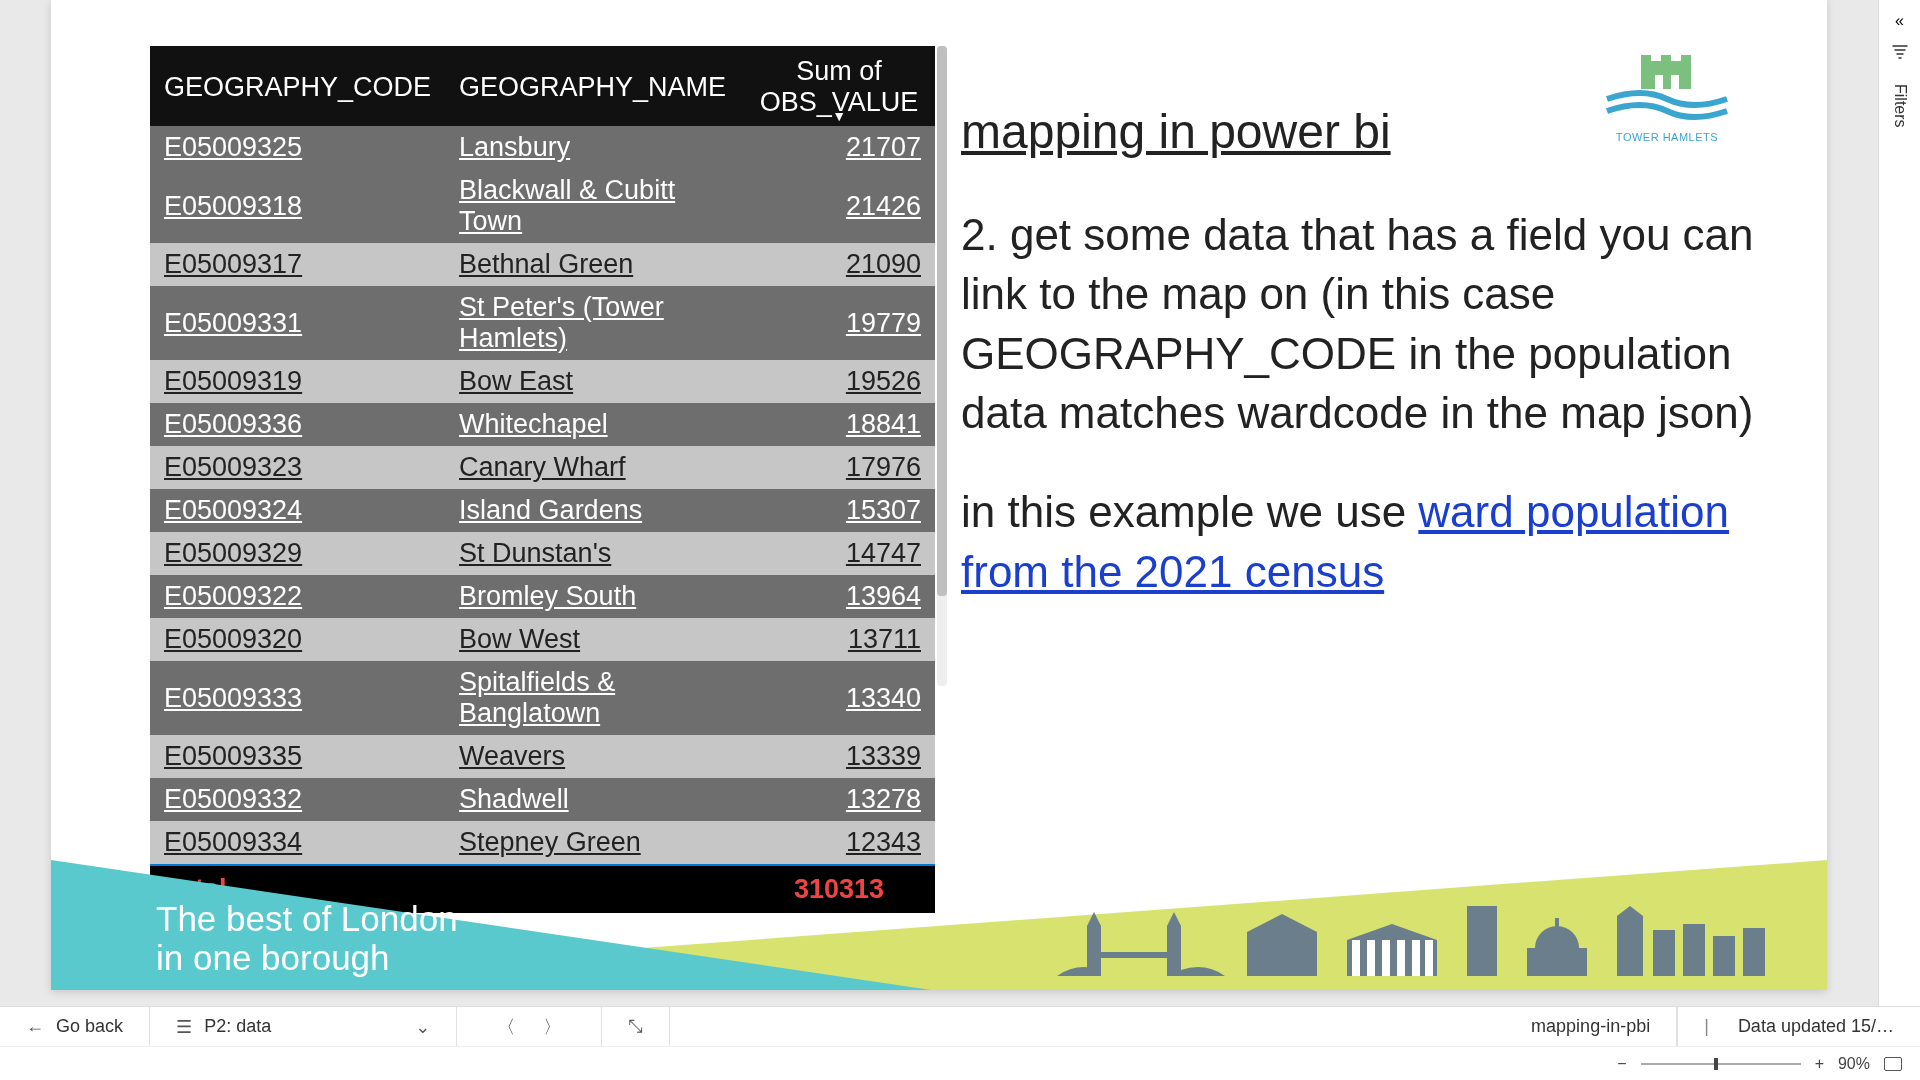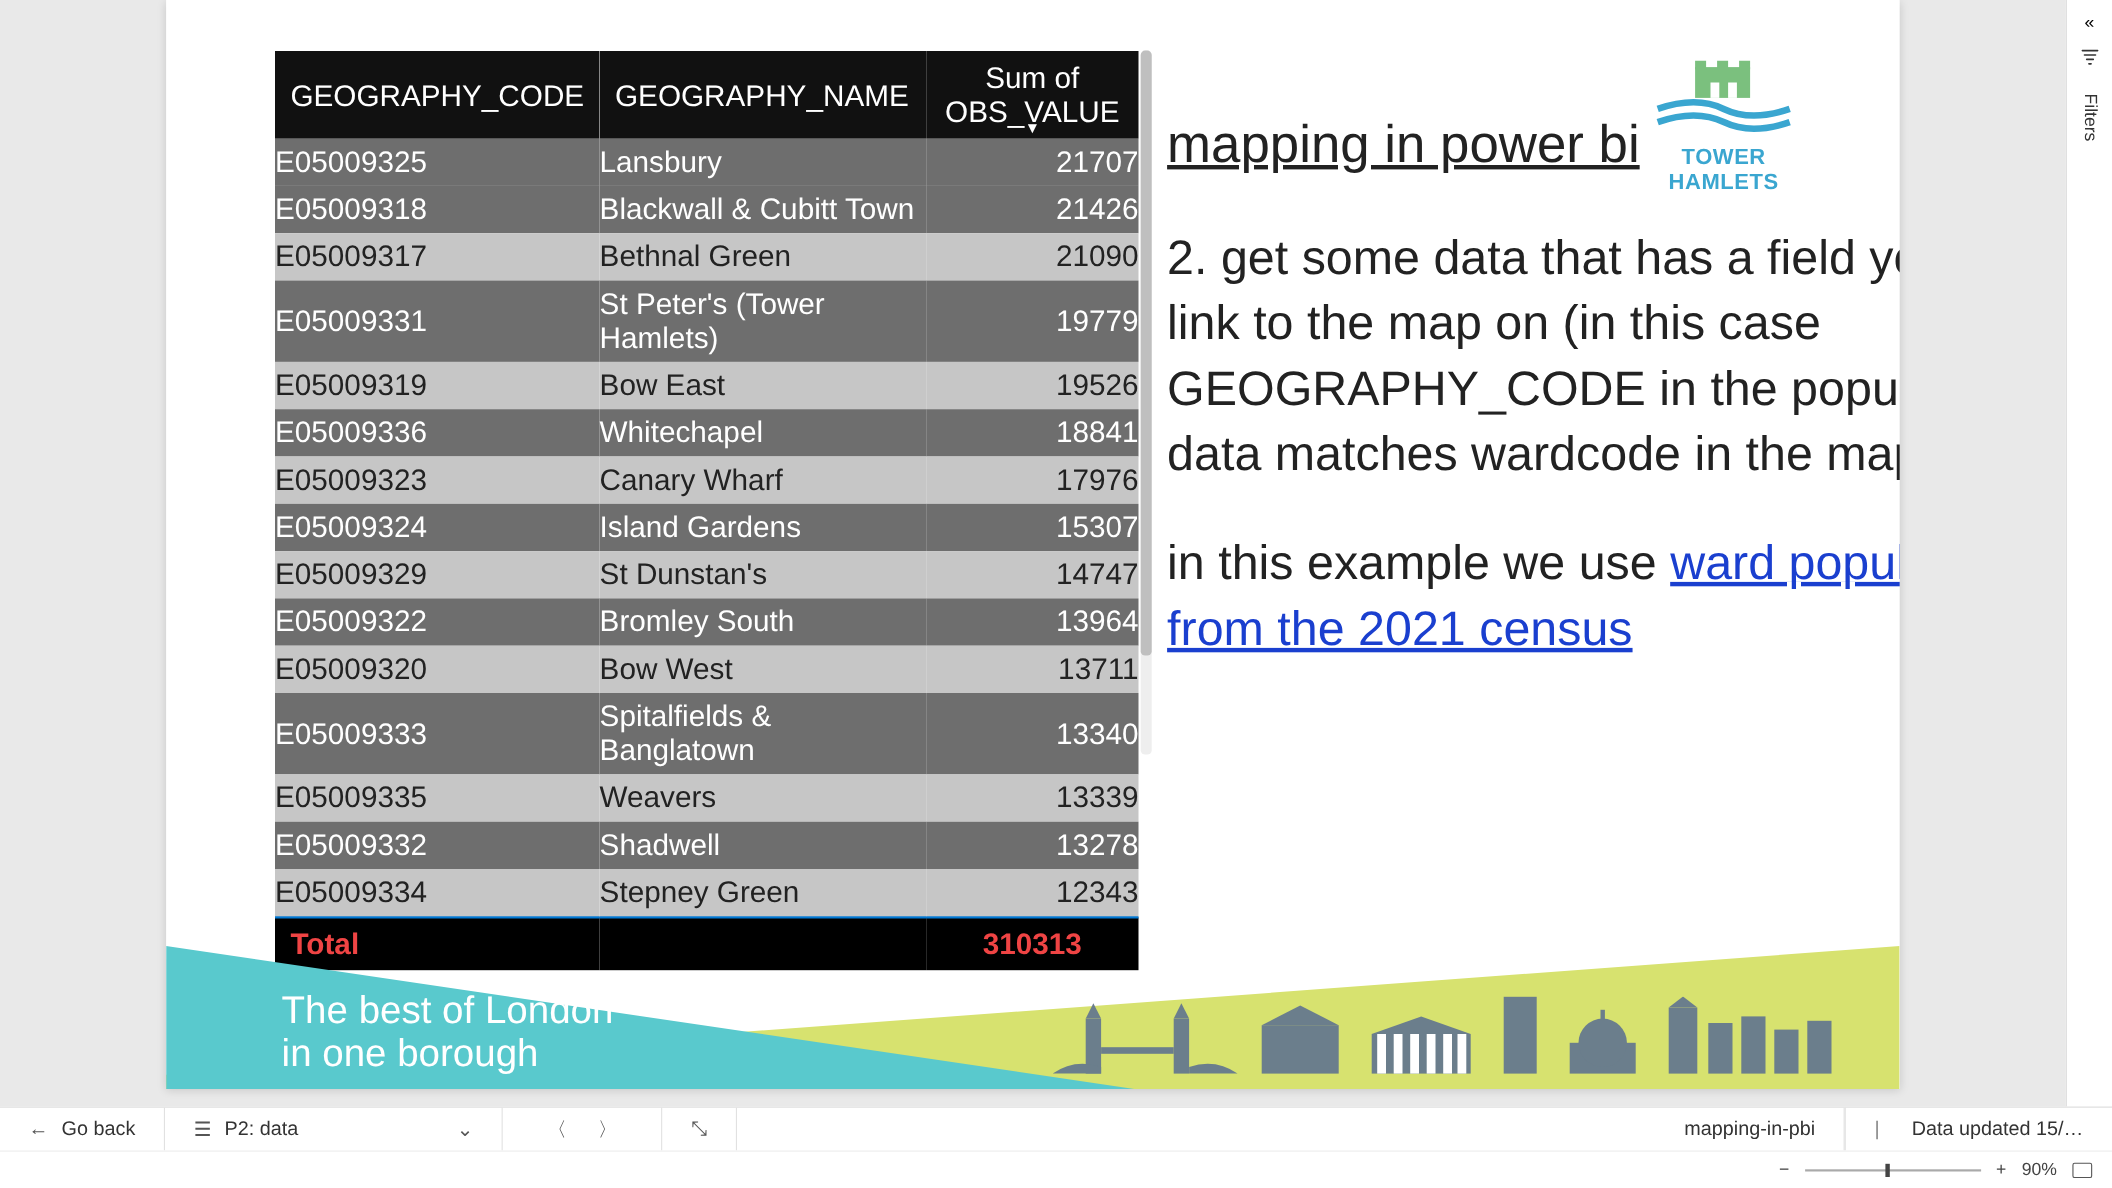--- a/index.html
+++ b/index.html
@@ -9,21 +9,21 @@
       width: 1920px; height: 1080px;
       overflow: hidden;
       position: relative;
     }
     .canvas-wrap {
       position: absolute; left: 0; top: 0; right: 42px; bottom: 74px;
       background: #e9e9e9;
       display: flex; justify-content: center;
     }
     .report-canvas {
-      width: 1576px; height: 990px;
+      width: 1776px; height: 990px;
       background: #fff;
       box-shadow: 0 2px 8px rgba(0,0,0,.15);
       position: relative;
       margin-top: 0;
       overflow: hidden;
     }
     
     .table-visual {
       position: absolute;
       left: 99px; top: 46px;
@@ -38,21 +38,21 @@
     table.pbi thead th {
       background: #111; color:#fff; font-weight:400;
       text-align:left; padding: 10px 14px 8px; position:relative;
       font-size: 27px;
     }
     table.pbi thead th.num { text-align:center; }
     .sort-desc { position:absolute; left:50%; transform:translateX(-50%); bottom:2px; font-size:14px; }
     table.pbi tbody tr.dk td { background:#6e6e6e; }
     table.pbi tbody tr.lt td { background:#c6c6c6; color:#222; }
     table.pbi tbody td {
-      padding: 6px 0; font-size:27px;
+      padding: 6px 14px; font-size:27px;text-decoration:underline;
     }
     table.pbi tbody td.num { text-align:right; }
     table.pbi tfoot td {
       background:#000; color:#ef4444; font-weight:700;
       padding:8px 14px; font-size:27px; border-top: 2px solid #0078d4;
     }
     table.pbi tfoot td.num { text-align:center; }
     
     .right-text {
       position:absolute; left:910px; top:100px; width:860px;
@@ -60,21 +60,21 @@
     }
     .right-text h1 {
       font-size:48px; font-weight:400; text-decoration: underline;
       margin-bottom: 40px;
     }
     .right-text p { margin-bottom: 40px; }
     .right-text a { color:#1a3fcf; text-decoration: underline; }
     
     .th-logo { position:absolute; right:80px; top:55px; width:160px; text-align:center;}
     .th-logo svg { width:140px; height:70px; }
-    .th-logo .cap { font-size:20px; color:#3aa6d0; font-weight:700; letter-spacing:.5px; margin-top:2px;}
+    .th-logo .cap { font-size:11px; color:#3aa6d0; font-weight:400; letter-spacing:.5px; margin-top:2px;}
     
     .foot-band {
       position:absolute; left:0; right:0; bottom:0; height:130px;
       overflow:hidden;
     }
     .foot-band .cyan {
       position:absolute; left:0; top:0; width:0; height:0;
       border-top: 0 solid transparent;
       border-bottom: 130px solid #59c9cd;
       border-right: 880px solid transparent;

